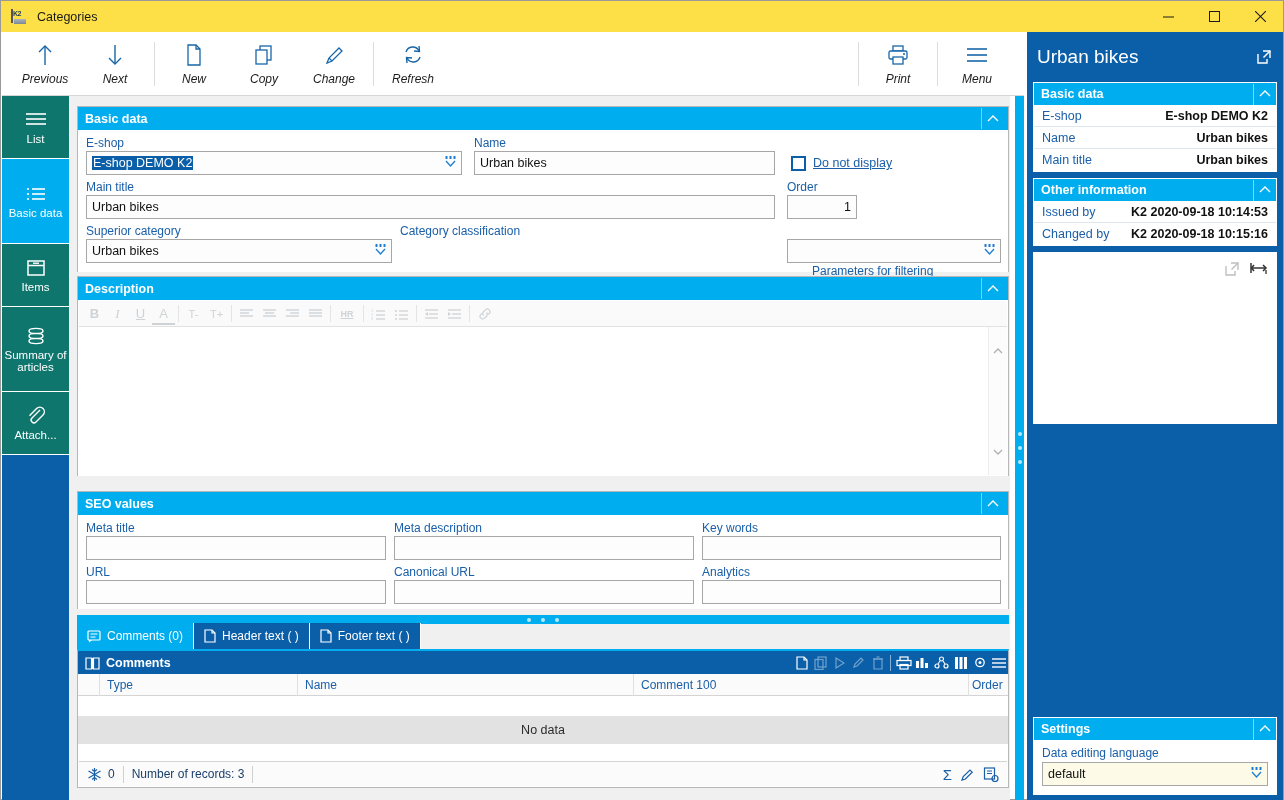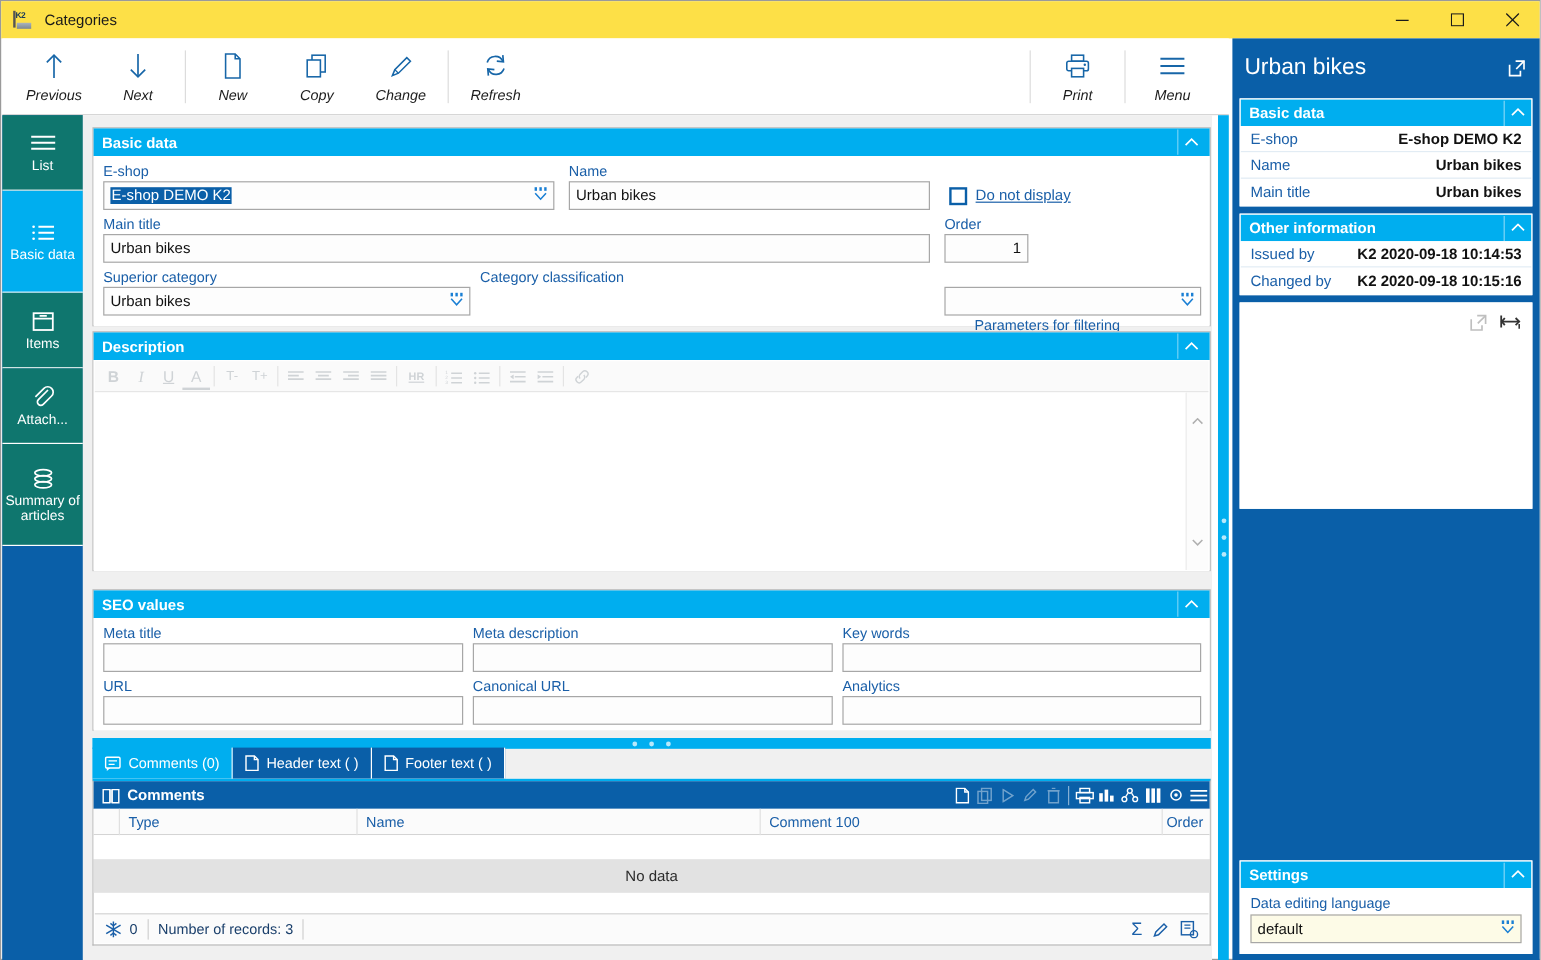--- a/index.html
+++ b/index.html
@@ -265,38 +265,38 @@
       <div class="nic">
         <svg width="22" height="20" viewBox="0 0 22 20">
           <rect x="3" y="3" width="16" height="14" fill="none" stroke="#fff" stroke-width="1.5"></rect>
           <line x1="3" y1="7.5" x2="19" y2="7.5" stroke="#fff" stroke-width="1.5"></line>
           <line x1="8" y1="5.2" x2="14" y2="5.2" stroke="#fff" stroke-width="1.4"></line>
         </svg>
       </div>
       <div class="nlb">Items</div>
     </div>
 
-    <div class="navitem">
-      <div class="nic">
-        <svg width="22" height="22" viewBox="0 0 22 22">
-          <path d="M15 5 L7 13 a2.8 2.8 0 0 0 4 4 L18 10 a4.5 4.5 0 0 0 -6.4 -6.4 L4.5 10.8" fill="none" stroke="#fff" stroke-width="1.4"></path>
-        </svg>
-      </div>
-      <div class="nlb">Attach...</div>
-    </div>
-
     <div class="navitem tall">
       <div class="nic">
         <svg width="22" height="20" viewBox="0 0 22 20">
           <ellipse cx="11" cy="5" rx="7" ry="2.6" fill="none" stroke="#fff" stroke-width="1.4"></ellipse>
           <ellipse cx="11" cy="10" rx="7" ry="2.6" fill="none" stroke="#fff" stroke-width="1.4"></ellipse>
           <ellipse cx="11" cy="15" rx="7" ry="2.6" fill="none" stroke="#fff" stroke-width="1.4"></ellipse>
         </svg>
       </div>
       <div class="nlb">Summary of articles</div>
+    </div>
+
+    <div class="navitem">
+      <div class="nic">
+        <svg width="22" height="22" viewBox="0 0 22 22">
+          <path d="M15 5 L7 13 a2.8 2.8 0 0 0 4 4 L18 10 a4.5 4.5 0 0 0 -6.4 -6.4 L4.5 10.8" fill="none" stroke="#fff" stroke-width="1.4"></path>
+        </svg>
+      </div>
+      <div class="nlb">Attach...</div>
     </div>
 
     <div class="navfill"></div>
   </div>
 
   <div class="main">
 
     <div class="panel" style="left:8px;top:10px;width:932px;height:166px;">
       <div class="panel-head">
         <span>Basic data</span>

